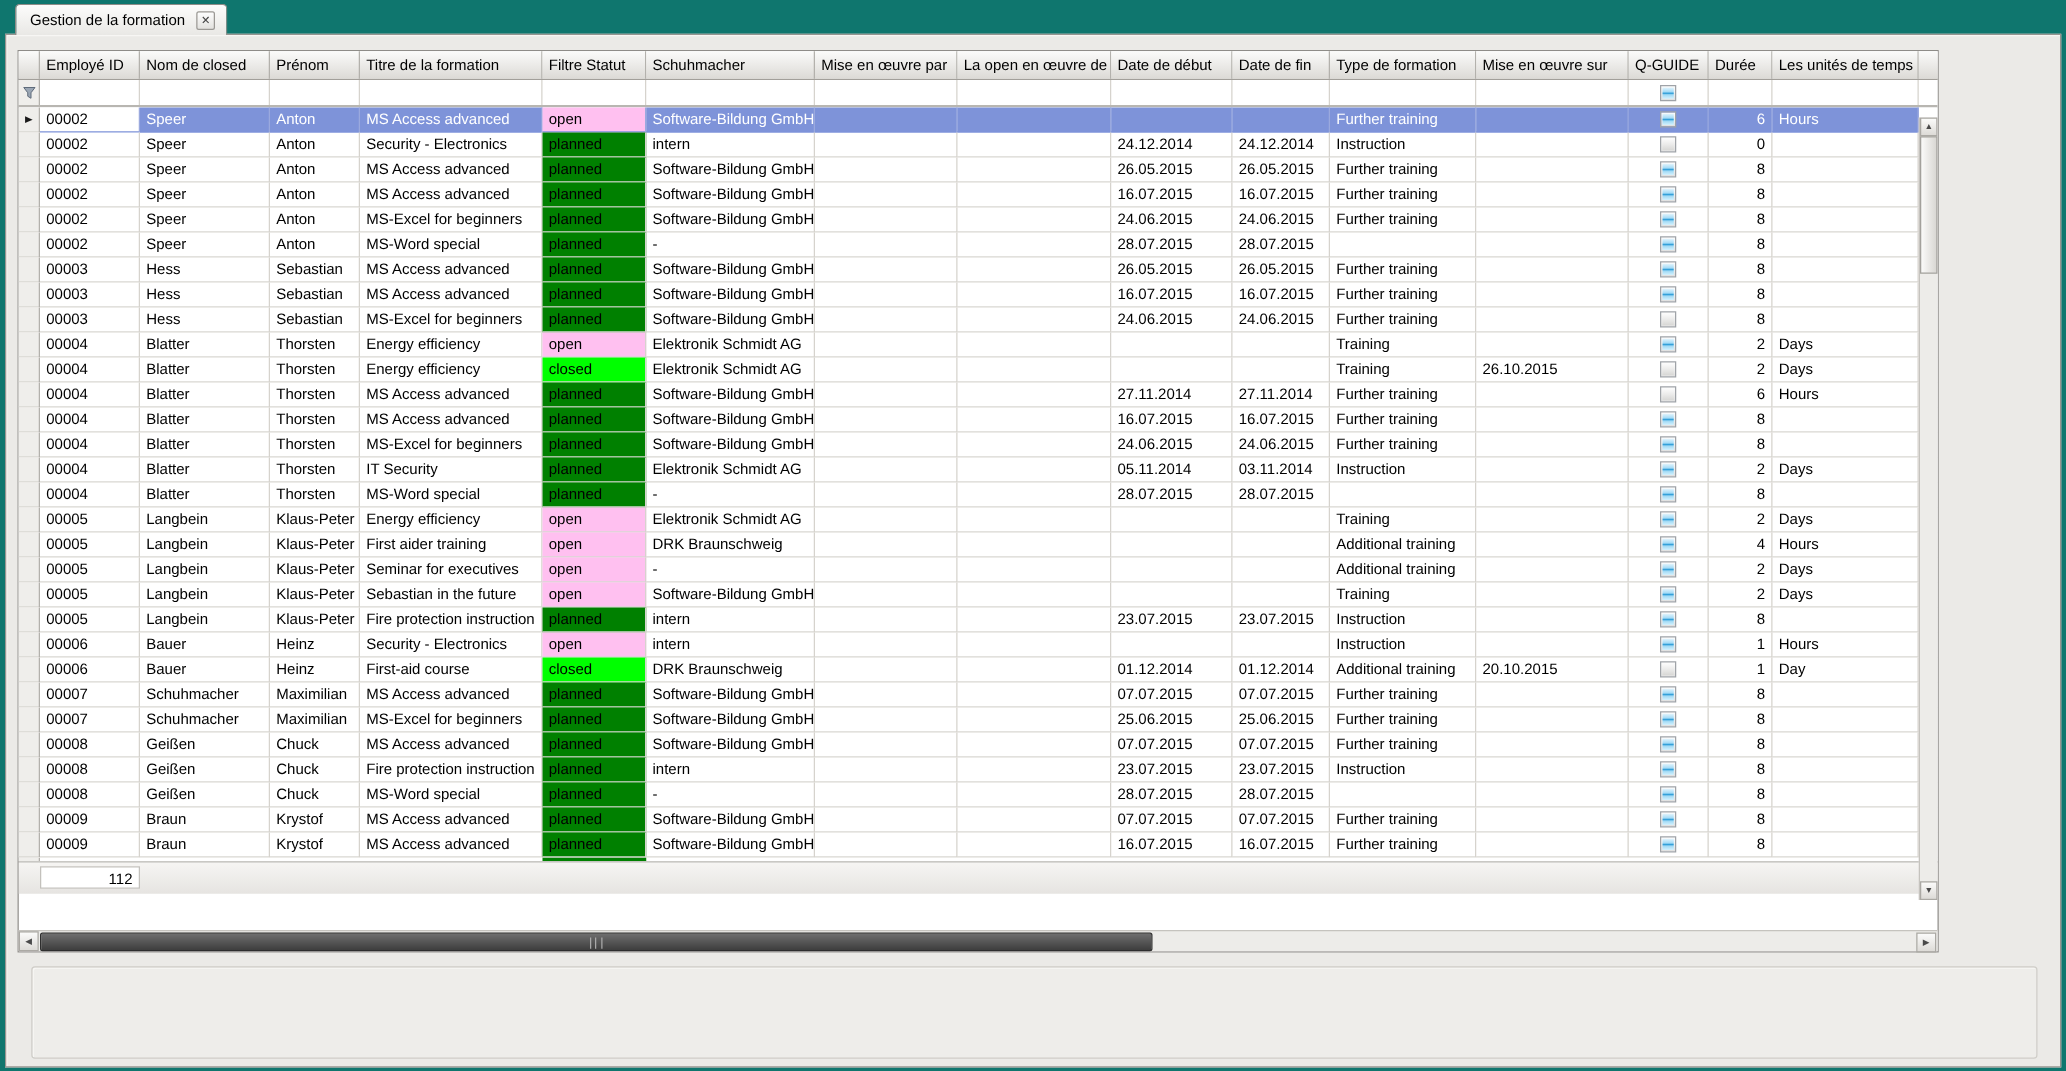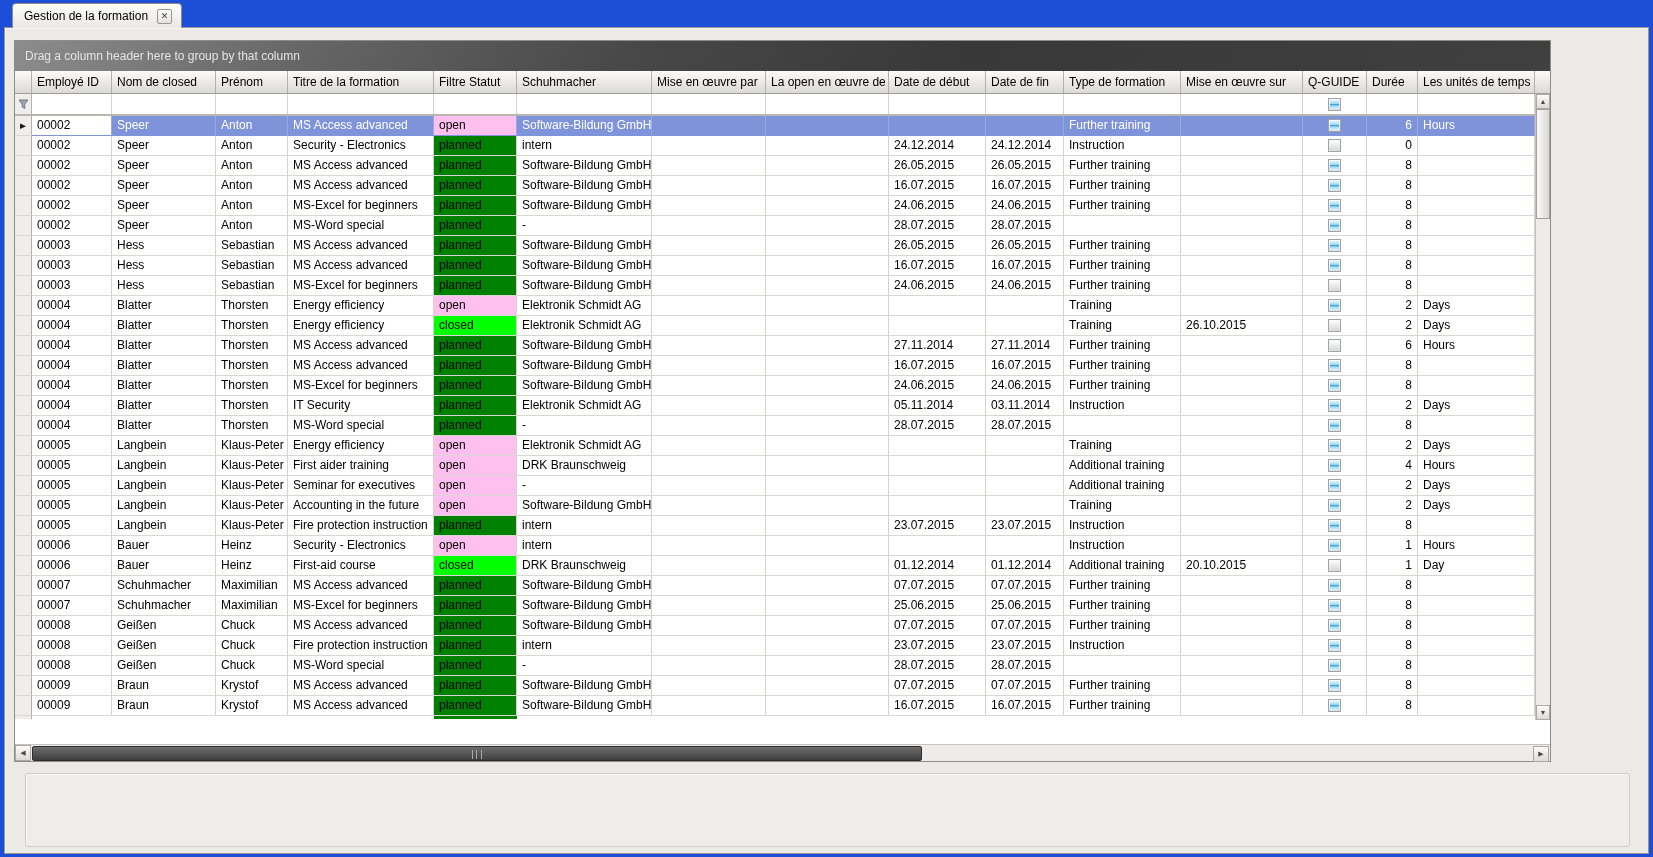--- a/index.html
+++ b/index.html
@@ -1,17 +1,17 @@
 <!DOCTYPE html>
 <html style="--sel: #7E93D9;"><head>
 <meta charset="utf-8">
 <style>
   html,body{margin:0;padding:0;}
   body{background:#DDDCDA;font-family:"Liberation Sans","DejaVu Sans",sans-serif;font-size:12px;color:#000;}
-  .app{position:relative;width:1653px;height:857px;background:#1d4ed8;overflow:hidden;}
+  .app{position:relative;width:1653px;height:857px;background:#0f766e;overflow:hidden;}
 
   
   .tabstrip{position:absolute;left:0;top:0;width:100%;height:28px;}
   .tab{position:absolute;left:12px;top:3px;height:24px;display:flex;align-items:center;gap:9px;
        padding:0 9px 0 11px;background:linear-gradient(#FCFCFB,#E9E8E5);
        border:1px solid #8E8C88;border-bottom:none;border-radius:4px 4px 0 0;z-index:3;}
   .tab-title{white-space:nowrap;}
   .tab-close{display:inline-flex;align-items:center;justify-content:center;width:13px;height:13px;
        border:1px solid #9A9894;border-radius:2px;background:linear-gradient(#FDFDFD,#E3E2DF);
        font-size:9px;line-height:1;color:#444;cursor:default;}
@@ -92,21 +92,20 @@
   <div class="tabstrip">
     <div class="tab">
       <span class="tab-title">Gestion de la formation</span>
       <span class="tab-close">✕</span>
     </div>
   </div>
 
   <div class="main-panel">
 
     <div class="grid">
-      <div class="group-panel">Drag a column header here to group by that column</div>
 
       <div class="header-row">
         <div class="hspacer"></div>
         <div style="display:flex;" id="header-cells">
             <div class="hcell" style="width: 80px;">Employé ID</div>
             <div class="hcell" style="width: 104px;">Nom de closed</div>
             <div class="hcell" style="width: 72px;">Prénom</div>
             <div class="hcell" style="width: 146px;">Titre de la formation</div>
             <div class="hcell" style="width: 83px;">Filtre Statut</div>
             <div class="hcell" style="width: 135px;">Schuhmacher</div>
@@ -531,21 +530,21 @@
               <span class="qicon checked"></span>
             </div>
             <div class="cell col-duree" style="width: 51px;">2</div>
             <div class="cell col-unites" style="width: 117px;">Days</div>
           </div>
           <div class="row">
             <div class="indicator"></div>
             <div class="cell col-employe_id" style="width: 80px;">00005</div>
             <div class="cell col-nom" style="width: 104px;">Langbein</div>
             <div class="cell col-prenom" style="width: 72px;">Klaus-Peter</div>
-            <div class="cell col-titre" style="width: 146px;">Accounting in the future</div>
+            <div class="cell col-titre" style="width: 146px;">Sebastian in the future</div>
             <div class="cell col-statut status" style="width: 83px; background: rgb(255, 192, 240);">open</div>
             <div class="cell col-organisateur" style="width: 135px;">Software-Bildung GmbH</div>
             <div class="cell col-mise_par" style="width: 114px;"></div>
             <div class="cell col-mise_de" style="width: 123px;"></div>
             <div class="cell col-debut" style="width: 97px;"></div>
             <div class="cell col-fin" style="width: 78px;"></div>
             <div class="cell col-type" style="width: 117px;">Training</div>
             <div class="cell col-mise_sur" style="width: 122px;"></div>
             <div class="cell col-qguide" style="width: 64px;">
               <span class="qicon checked"></span>
@@ -753,20 +752,23 @@
             <div class="cell col-duree" style="width: 51px;">8</div>
             <div class="cell col-unites" style="width: 117px;"></div>
           </div>
         </div>
 
       <div class="partial-row">
         <div class="partial-ind"></div>
         <div id="partial-status" style="height: 3px; margin-left: 402px; width: 83px; background: rgb(0, 128, 0);"></div>
       </div>
 
+      <div class="footer-row">
+        <div class="count-cell">112</div>
+      </div>
 
       <div class="vscroll">
         <div class="sbtn">▲</div>
         <div class="vthumb"></div>
         <div class="sbtn down">▼</div>
       </div>
 
       <div class="hscroll">
         <div class="sbtn">◀</div>
         <div class="hthumb">

